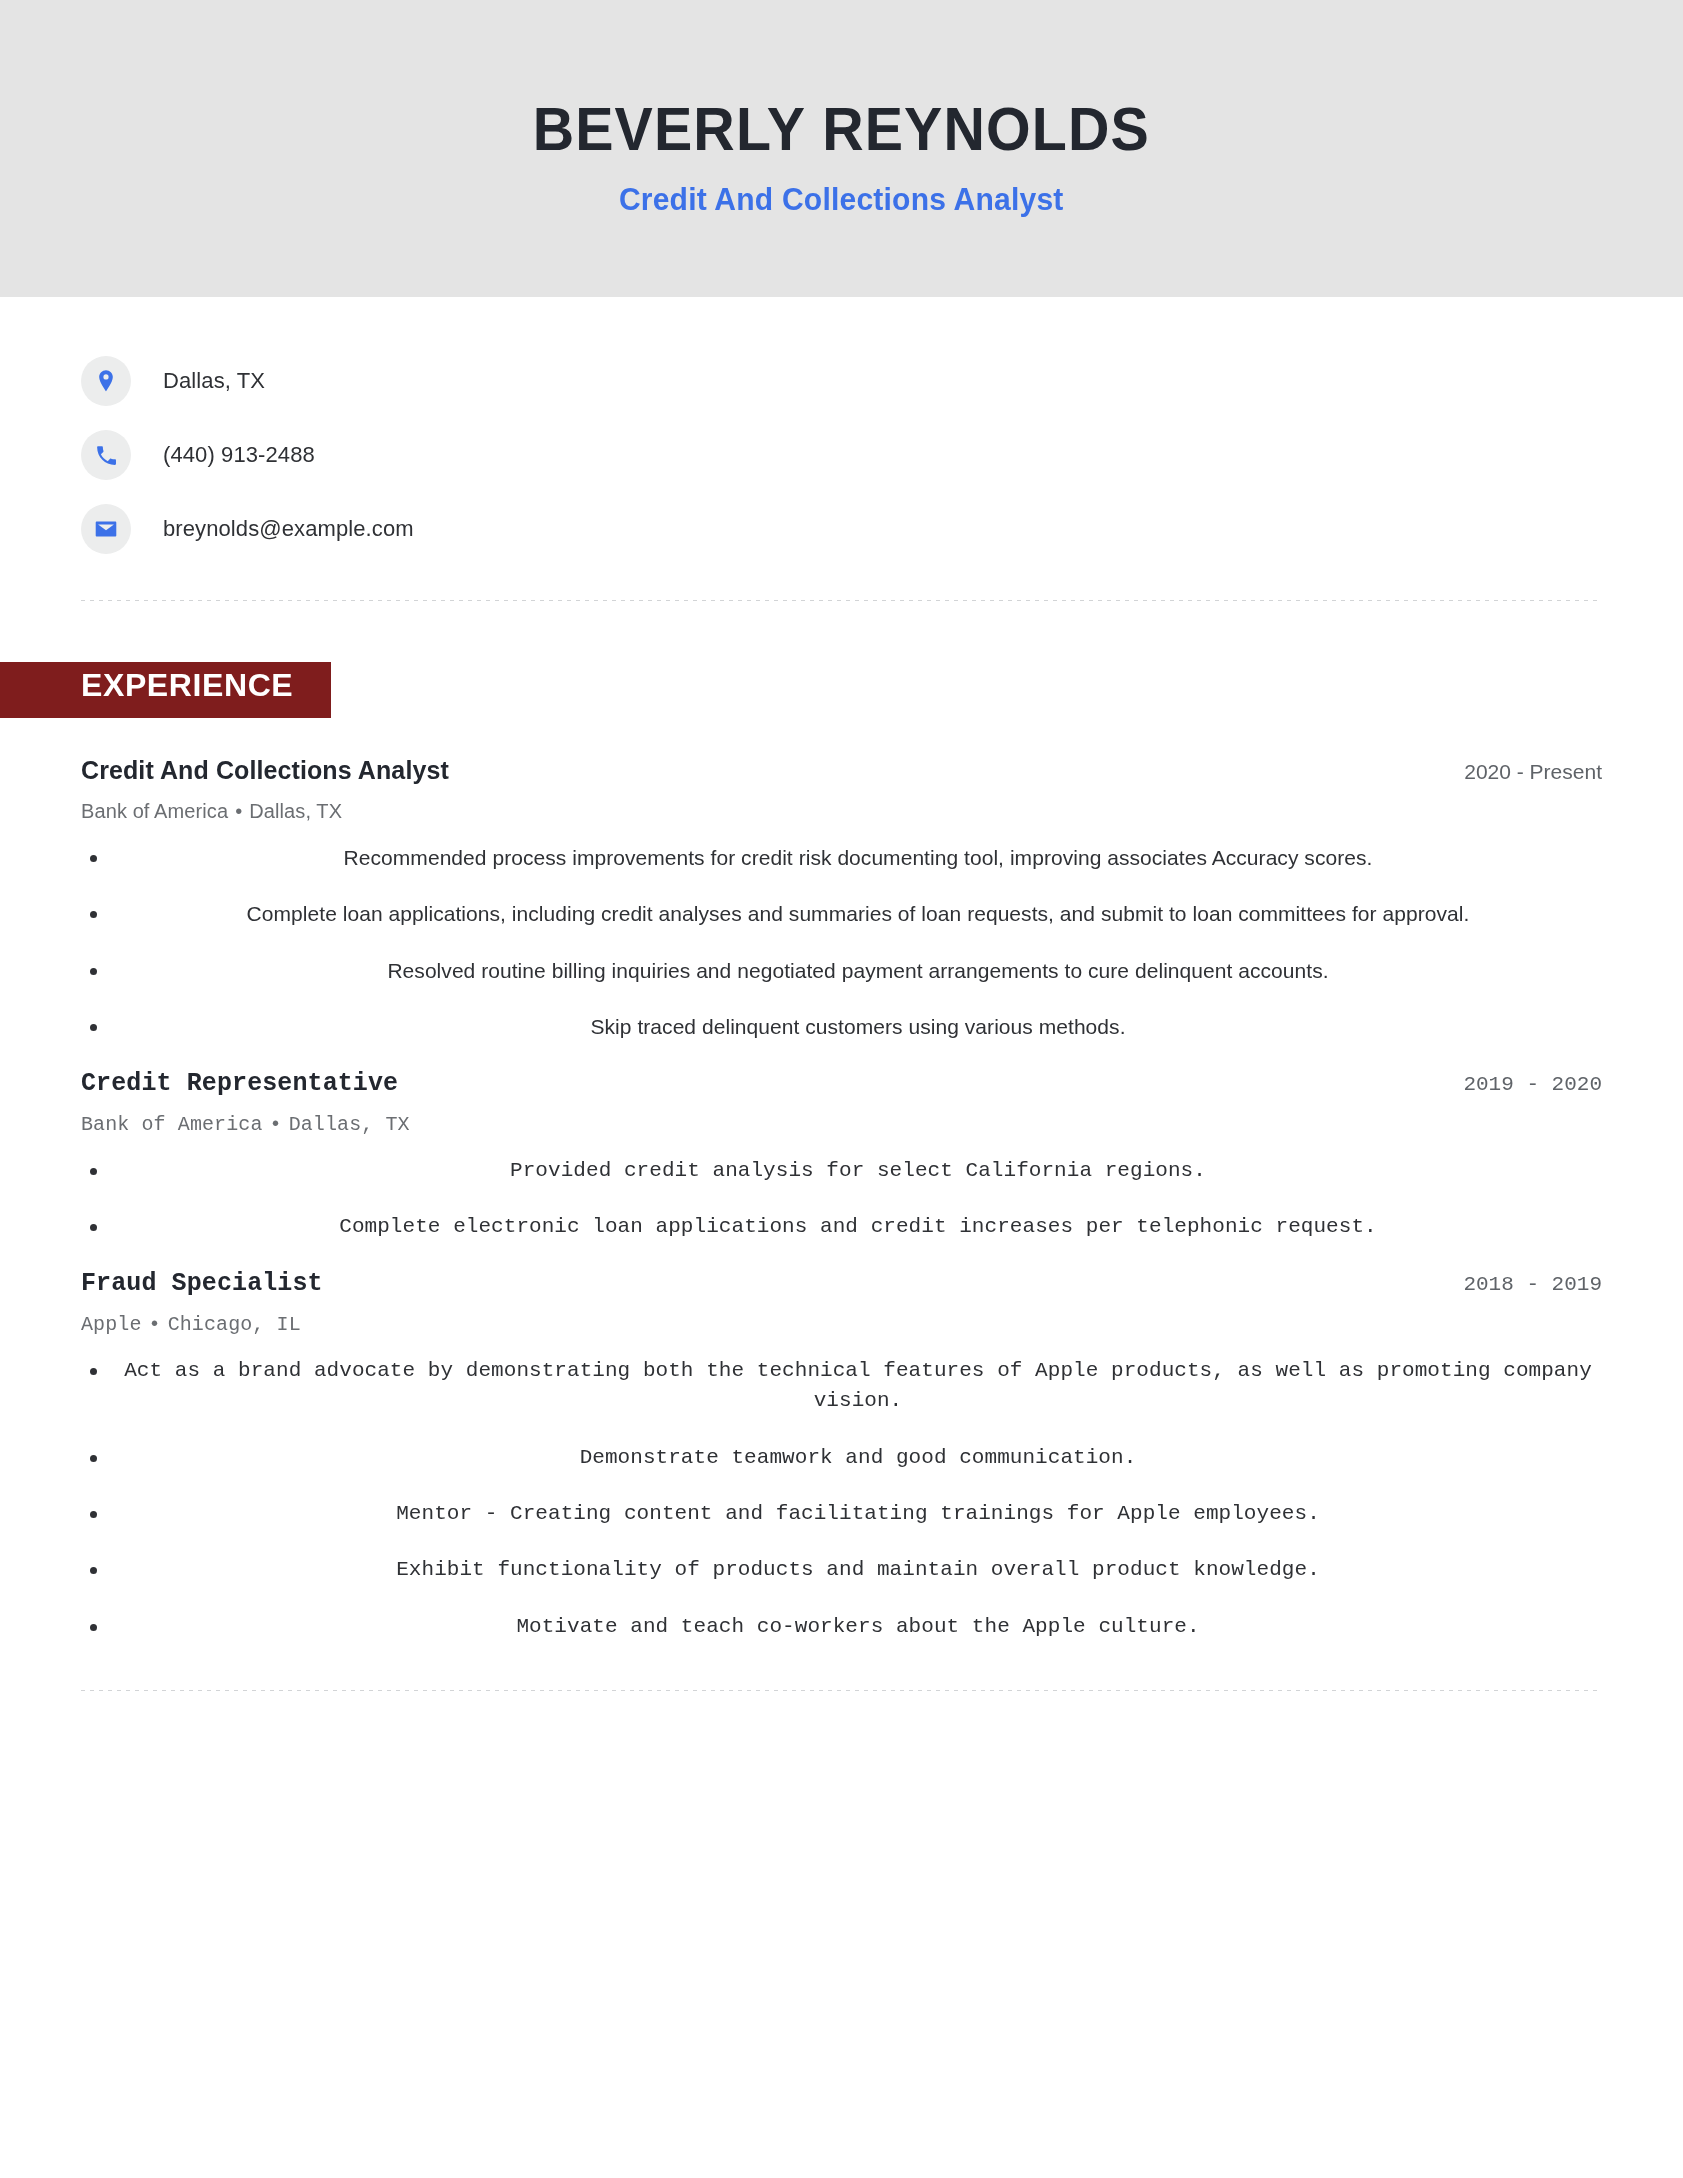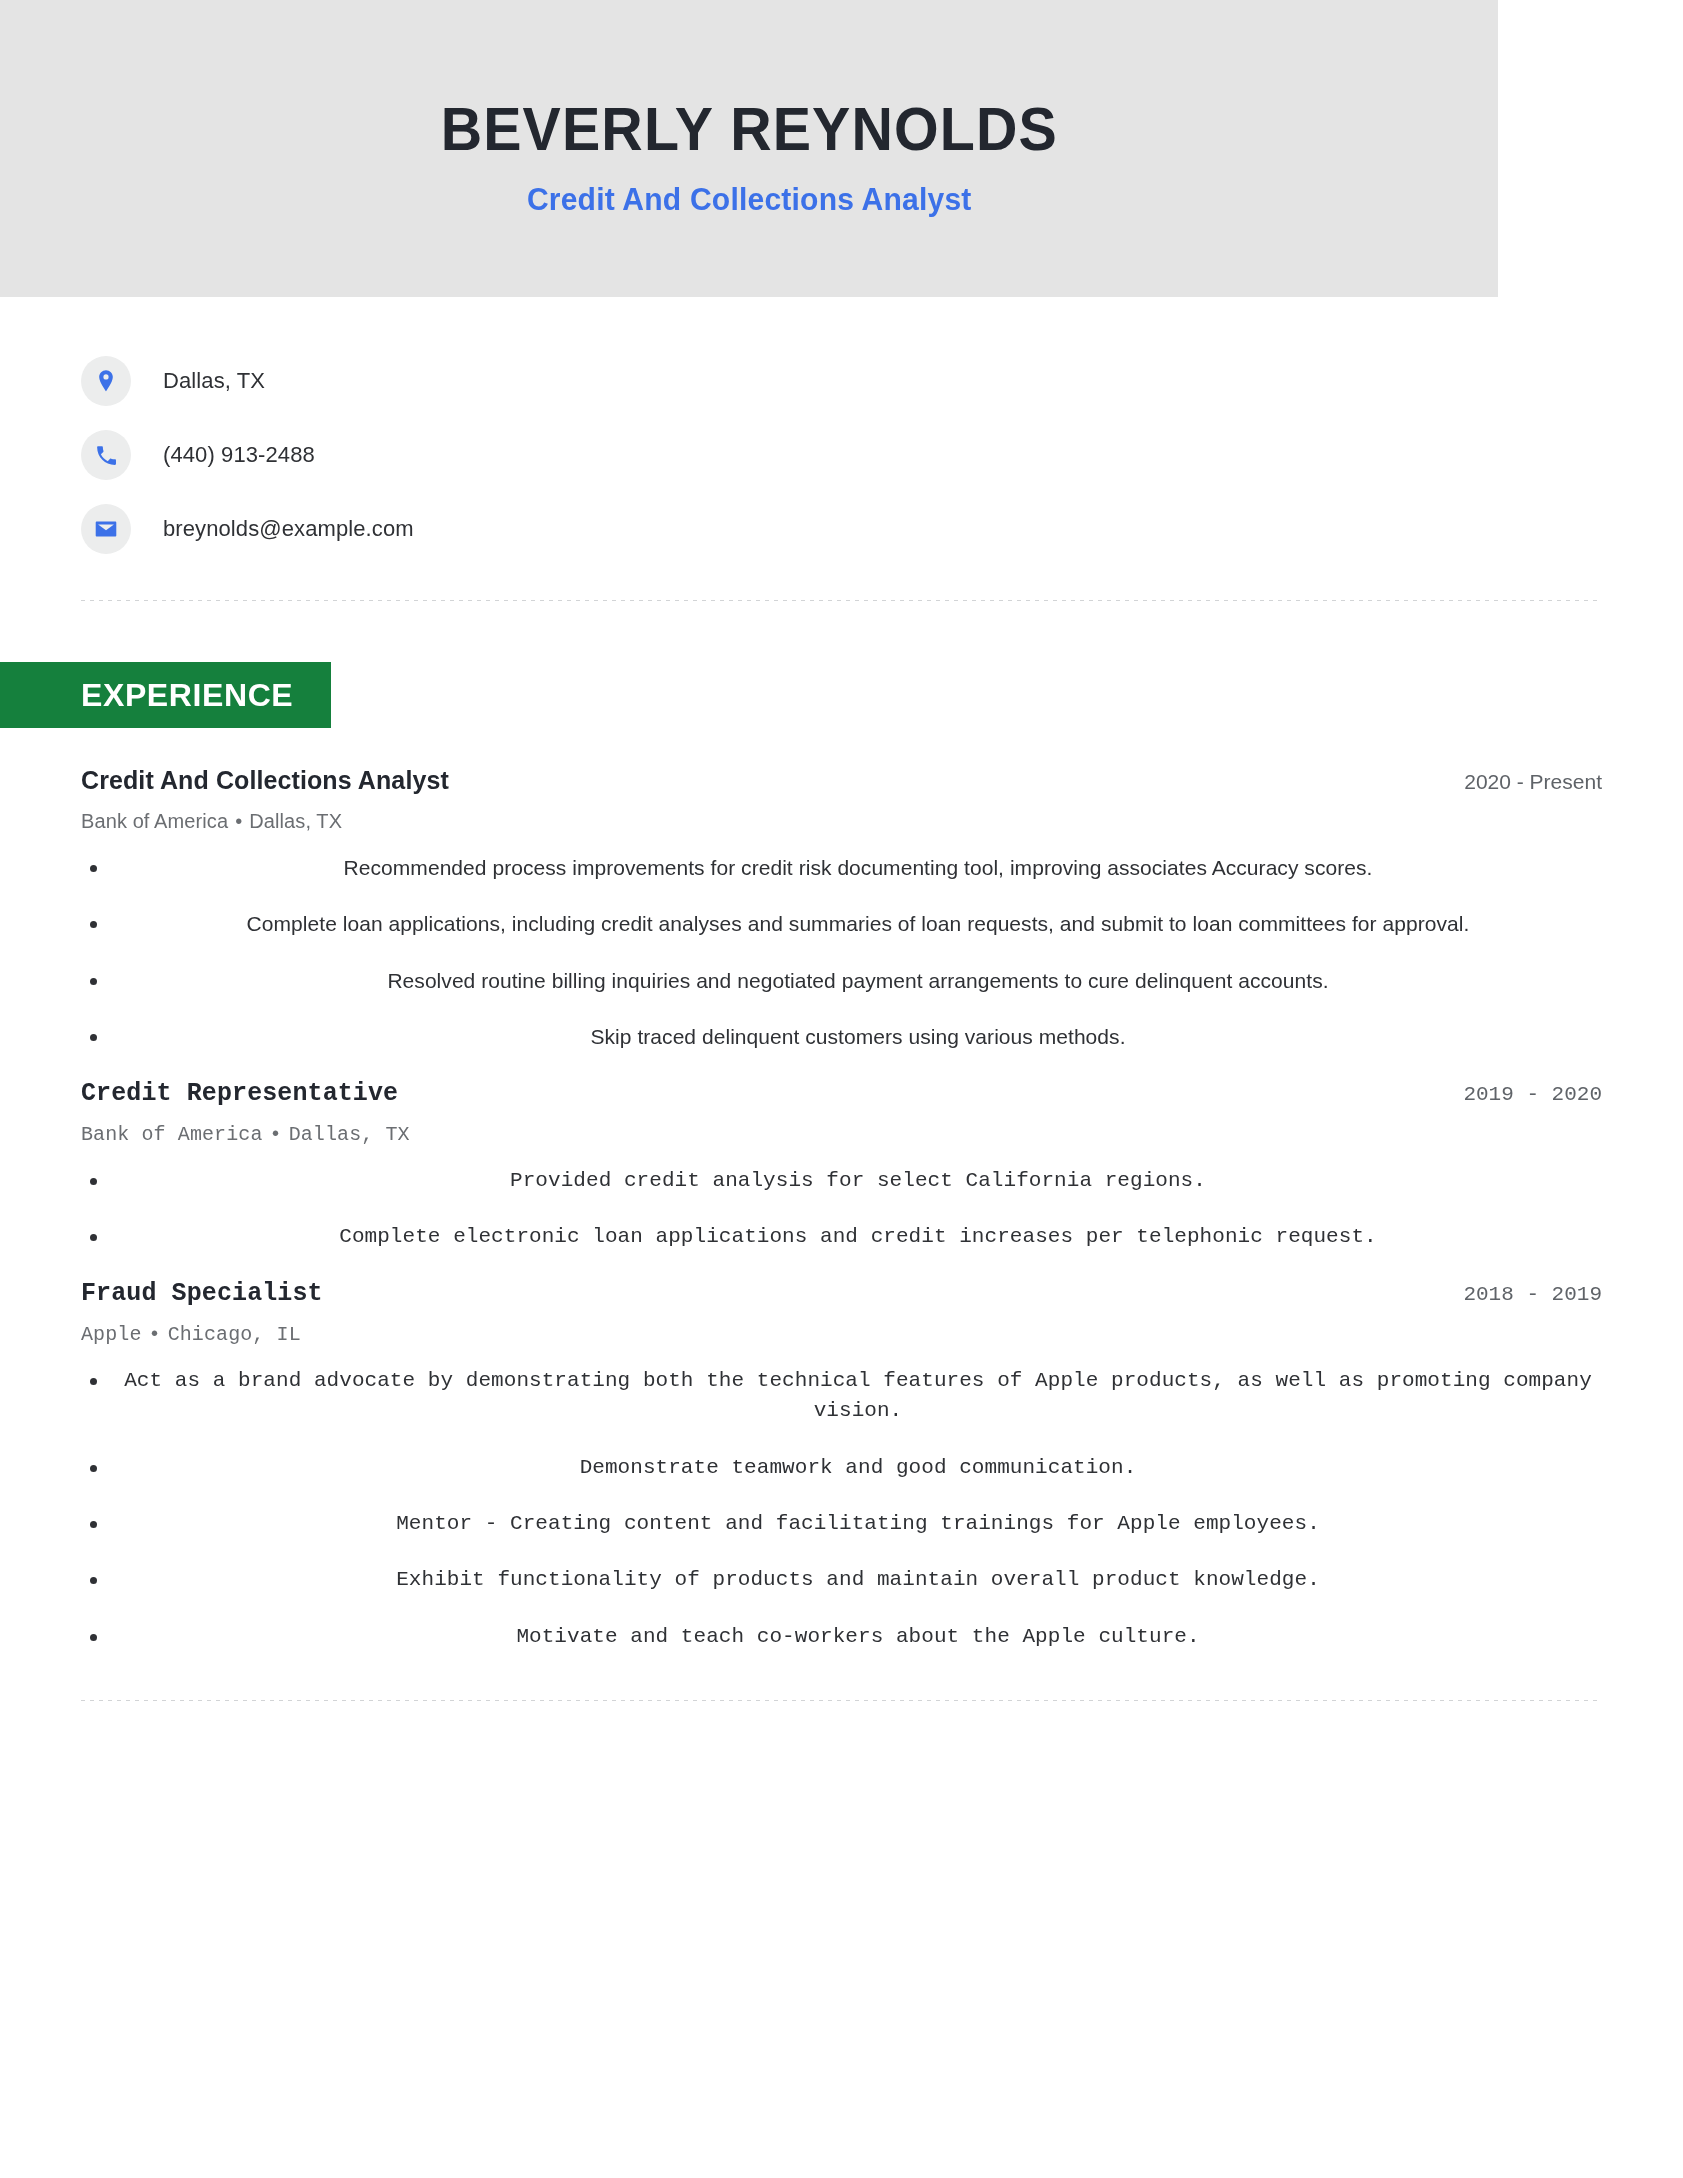--- a/index.html
+++ b/index.html
@@ -15,21 +15,21 @@
     width: 1683px;
     min-height: 2178px;
     position: relative;
     -webkit-font-smoothing: antialiased;
   }
 
   
   .header {
     background: #e4e4e4;
     height: 297px;
-    width: 1498px;
+    width: 1683px;
     display: flex;
     flex-direction: column;
     align-items: center;
     justify-content: center;
     padding-top: 18px;
   }
 
   .header-name {
     font-size: 61px;
     font-weight: 700;
@@ -96,26 +96,26 @@
   }
 
   
   .section-bar-wrap {
     margin-top: 61px;
     margin-left: -81px;
   }
 
   .section-bar {
     display: inline-block;
-    background: #15803d;
+    background: #7f1d1d;
     color: #ffffff;
     font-size: 32px;
     font-weight: 700;
     letter-spacing: 0.6px;
-    padding: 17px 38px 17px 81px;
+    padding: 7px 38px 17px 81px;
     line-height: 1;
   }
 
   
   .entries { margin-top: 38px; }
 
   .entry { margin-bottom: 4px; }
 
   .entry-head {
     display: flex;

